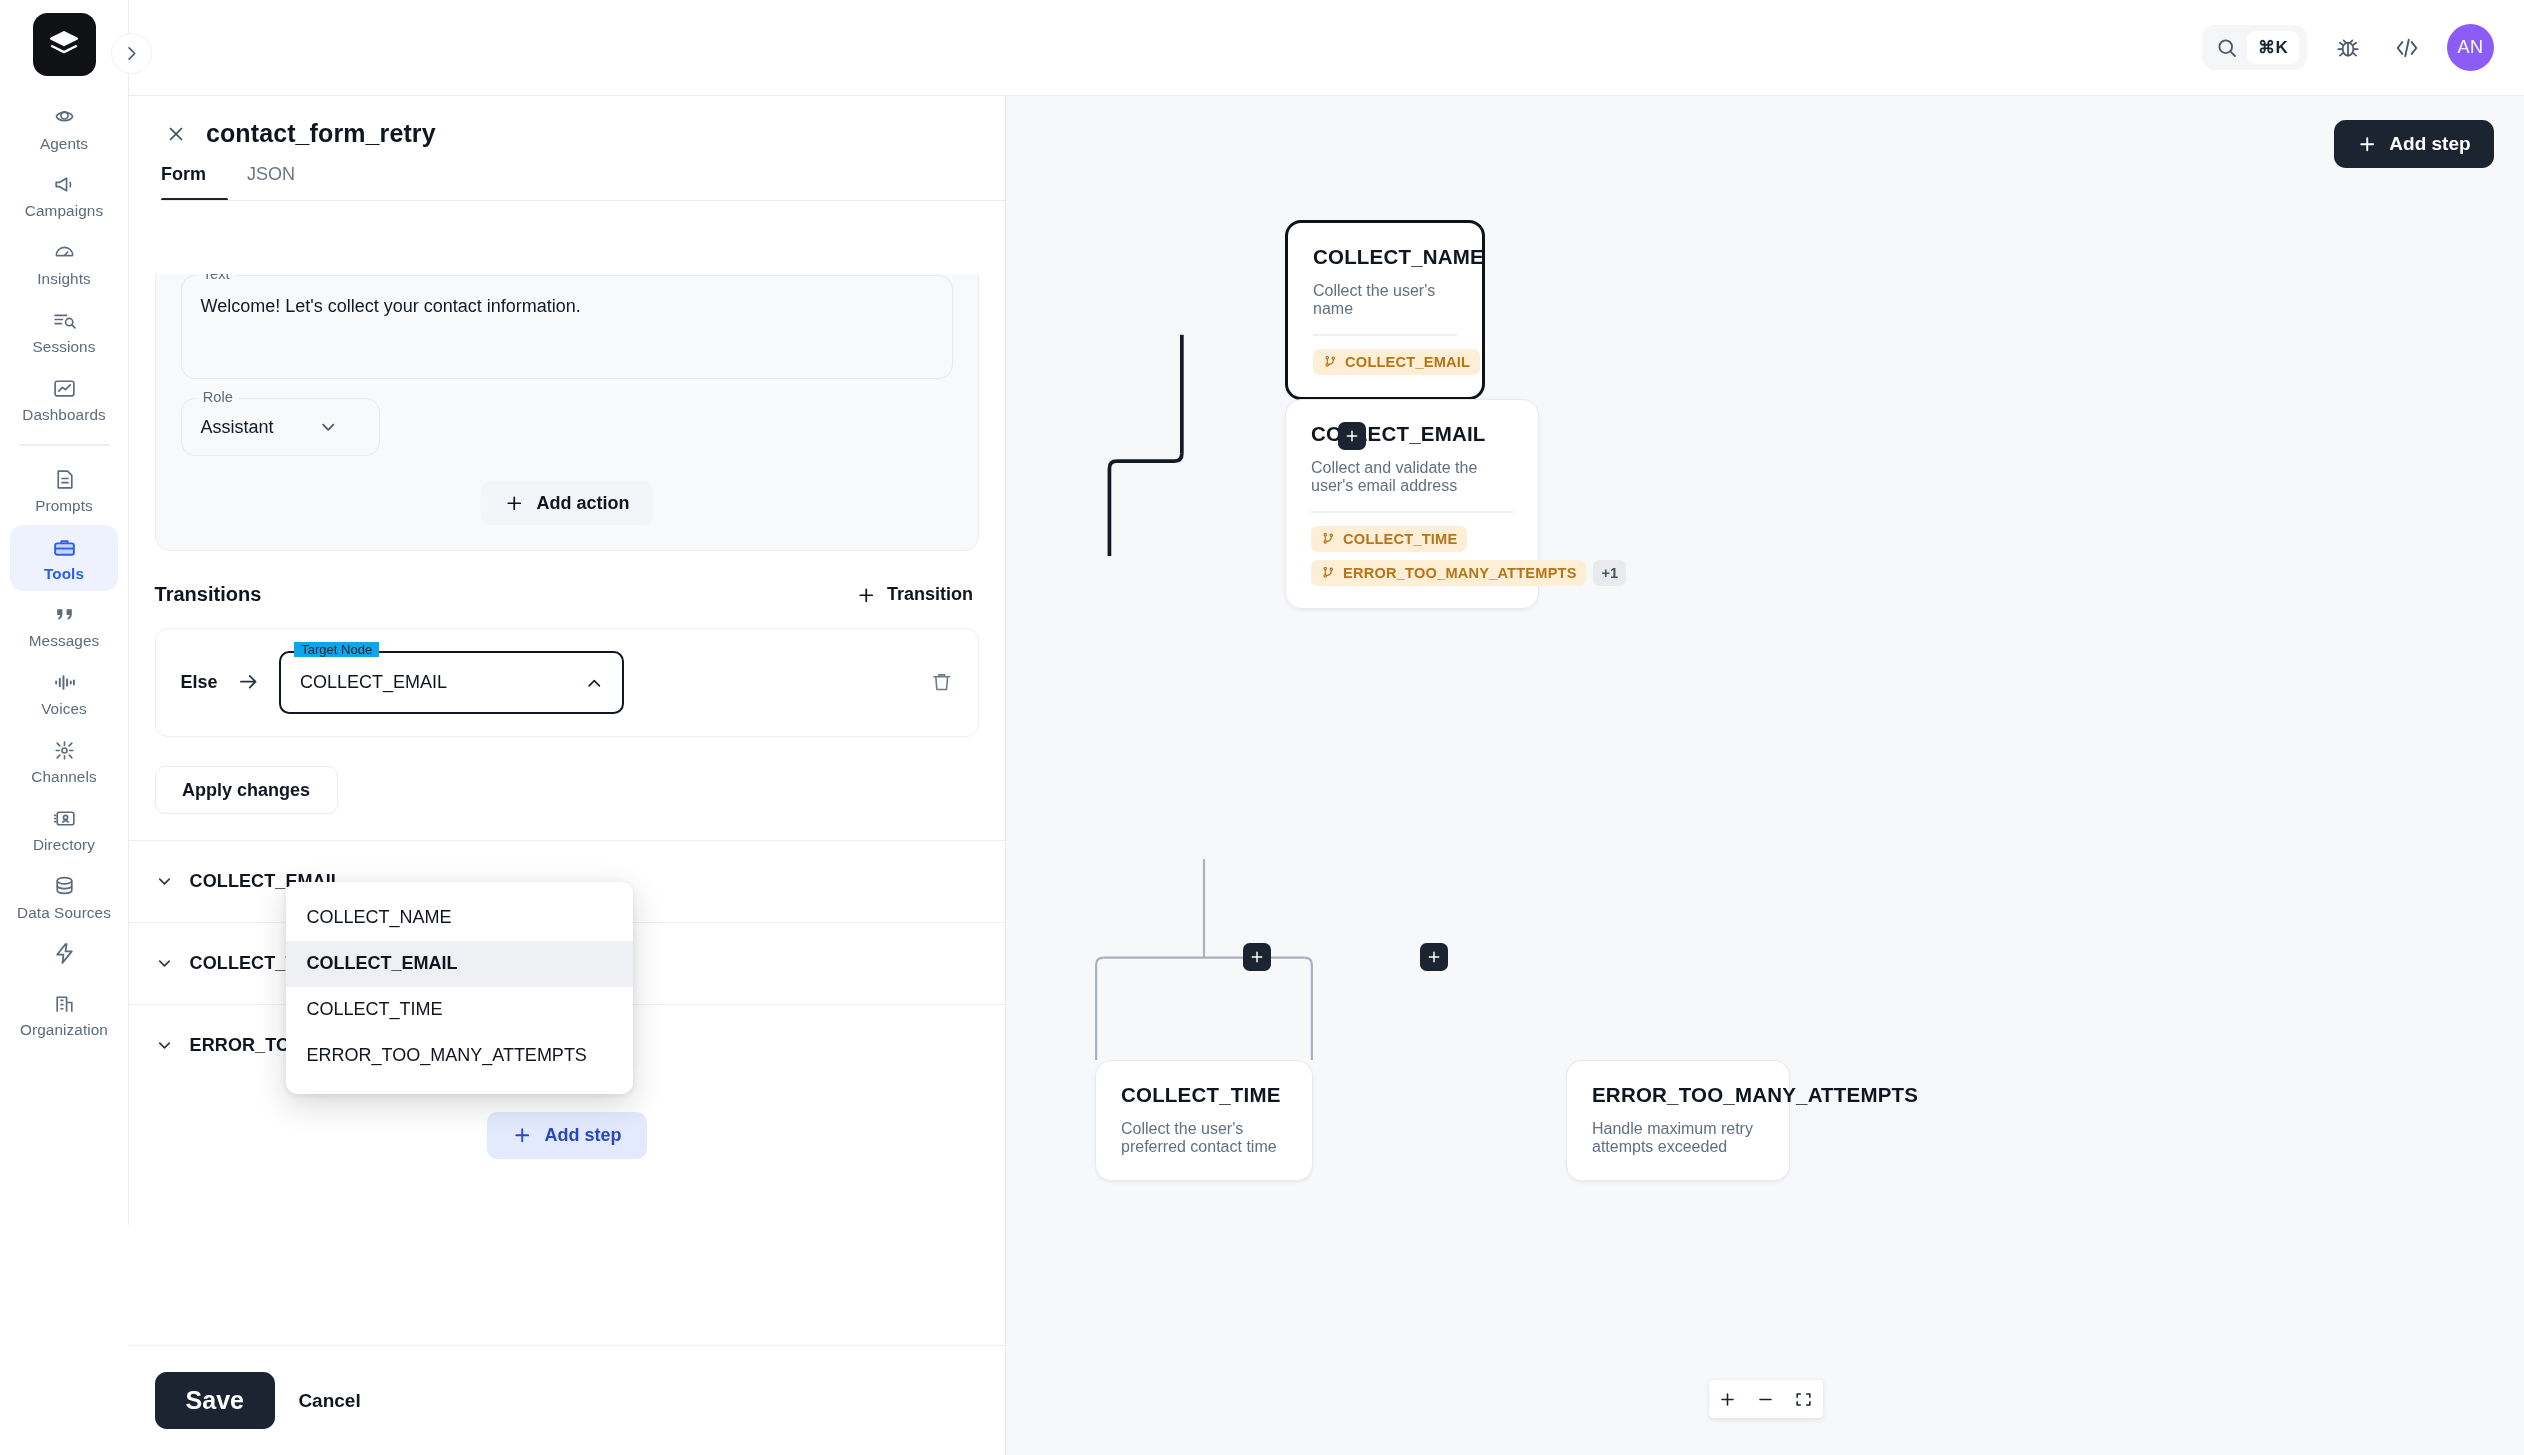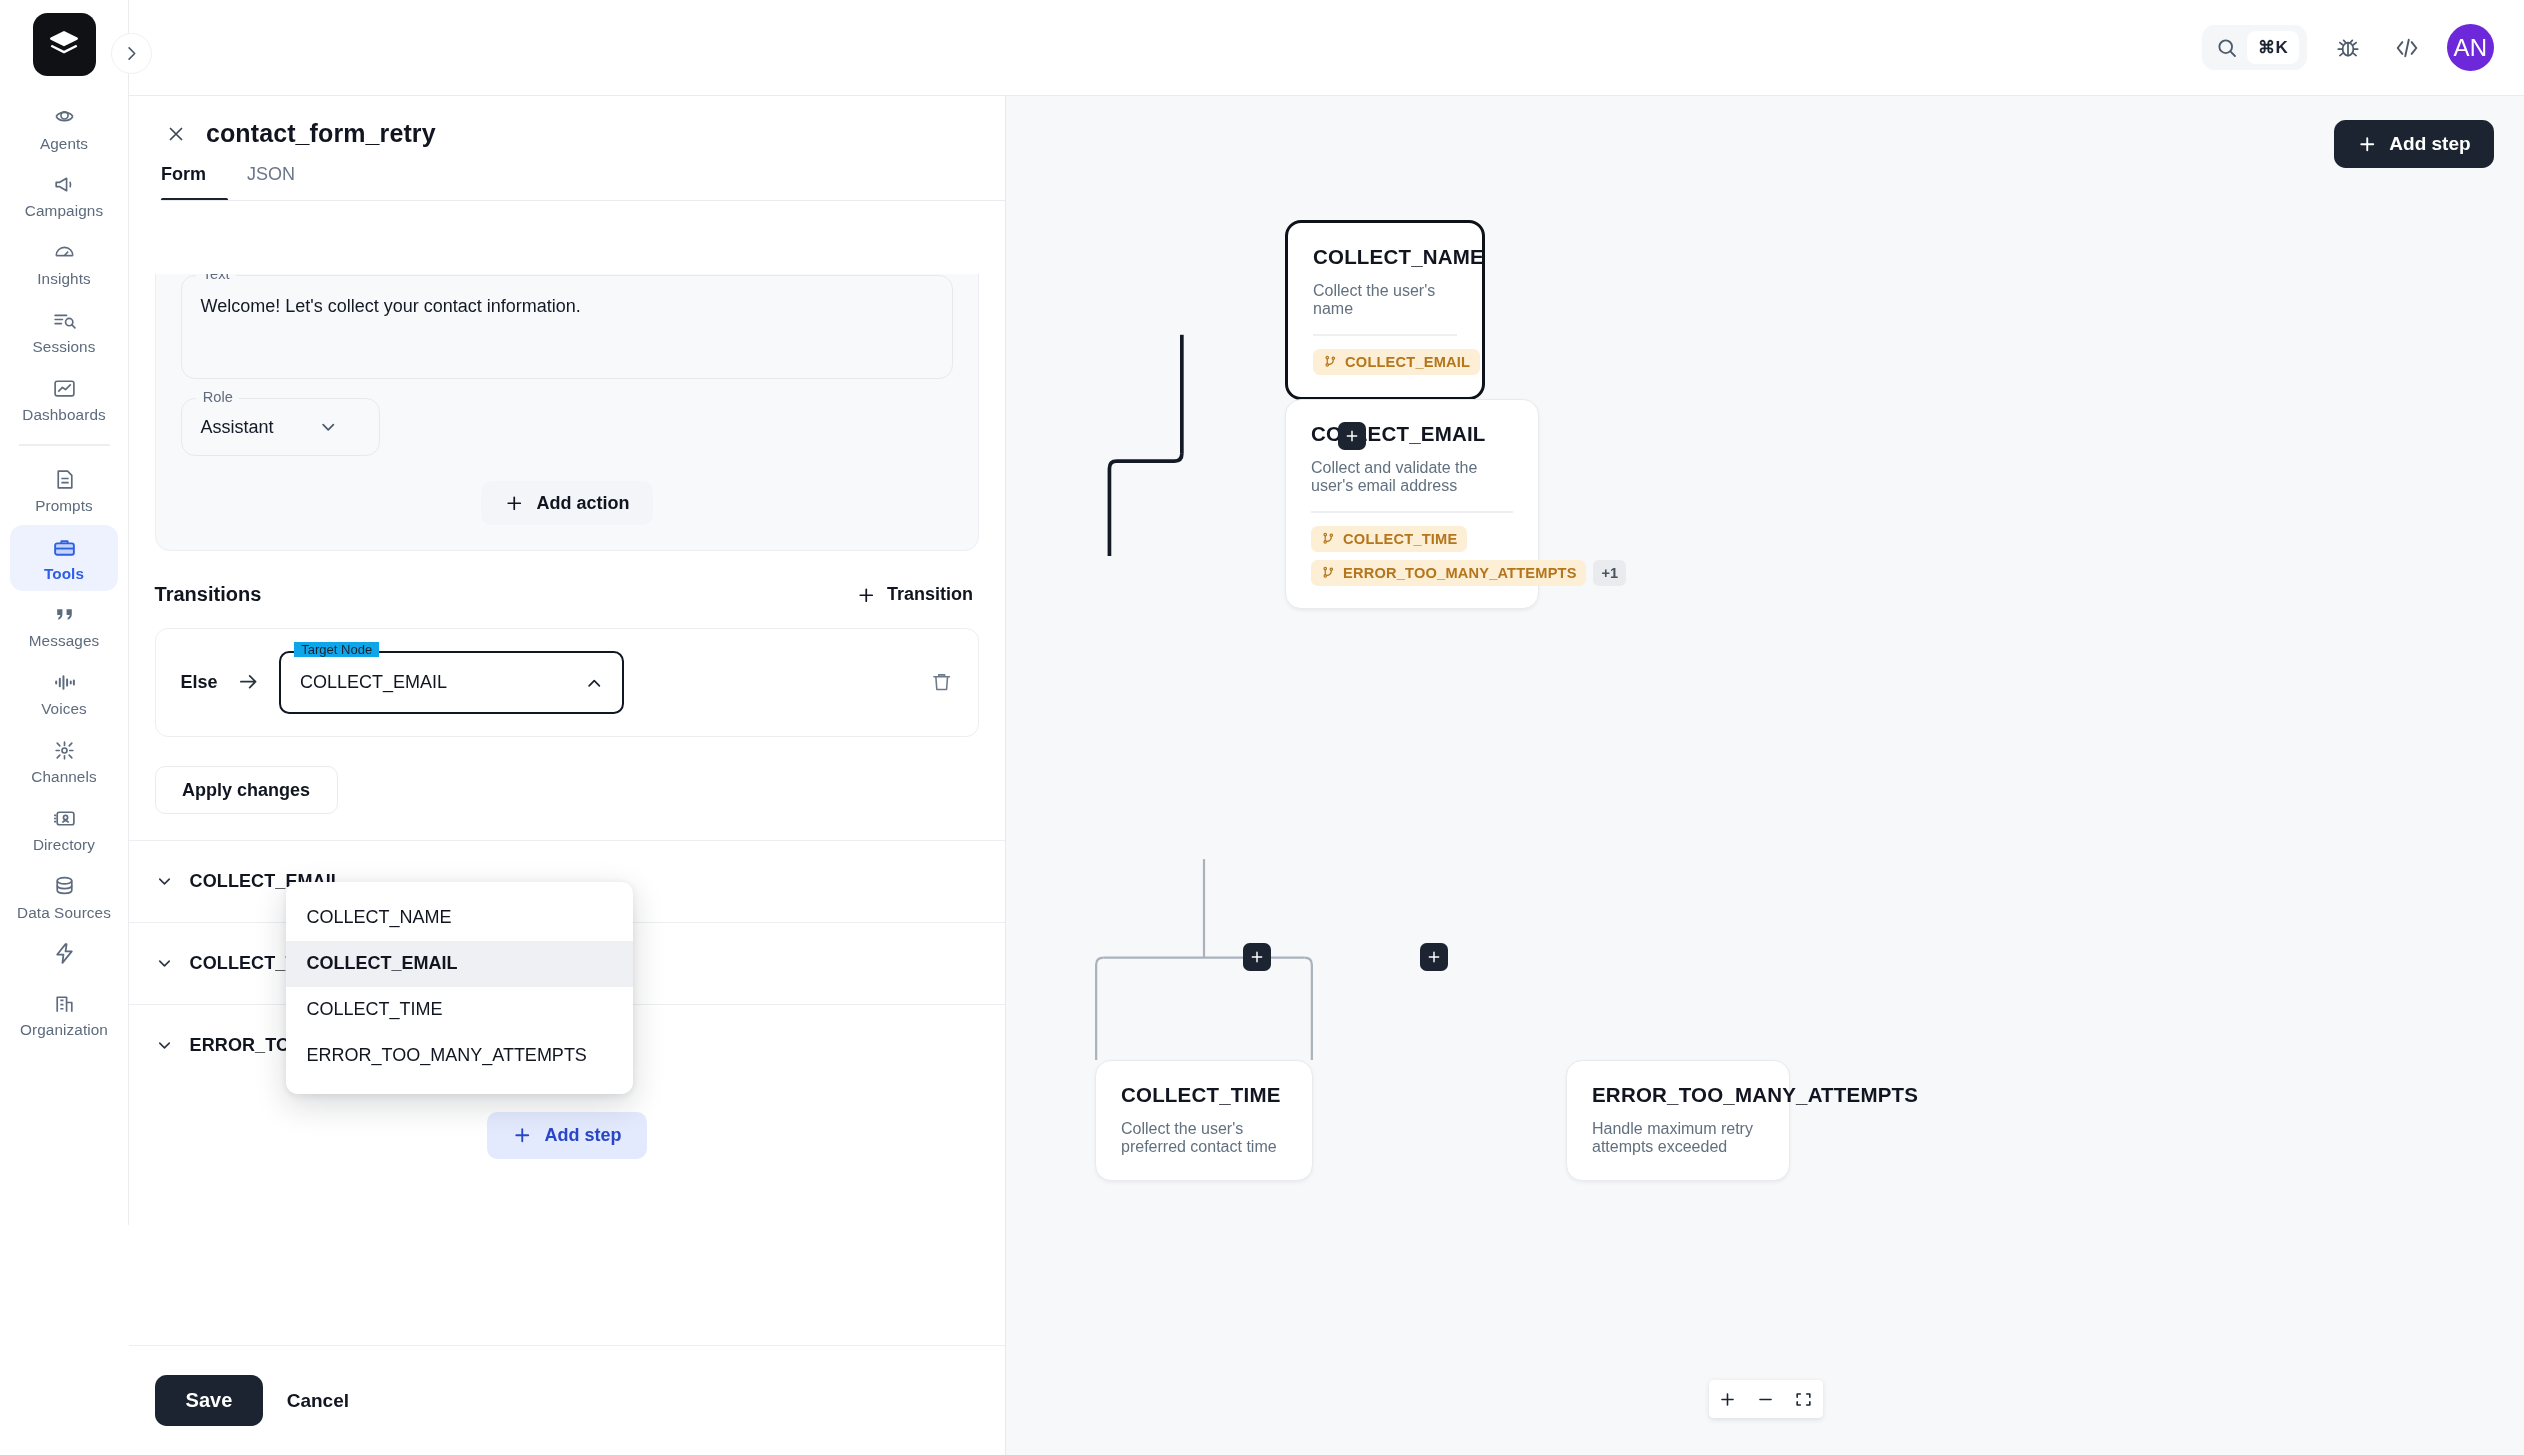--- a/index.html
+++ b/index.html
@@ -50,22 +50,22 @@
   .search-pill {
     display: flex; align-items: center; gap: 8.8px; background: #f5f6f8;
     border-radius: 12.4px; padding: 6.6px 8px 6.6px 13px; cursor: pointer;
   }
   .kbd {
     background: #fff; border-radius: 8.8px; padding: 5.8px 11px;
     font-size: 17px; font-weight: 700; color: #1b2430; letter-spacing: 0.3px;
   }
   .icon-btn { width: 37px; height: 37px; display: flex; align-items: center; justify-content: center; cursor: pointer; color: #4d5a6a; }
   .avatar {
-    width: 47px; height: 47px; border-radius: 50%; background: #6d28d9;
-    color: #fff; font-size: 24px; font-weight: 500; letter-spacing: 0.4px;
+    width: 47px; height: 47px; border-radius: 50%; background: #8b5cf6;
+    color: #fff; font-size: 18px; font-weight: 500; letter-spacing: 0.4px;
     display: flex; align-items: center; justify-content: center; cursor: pointer;
   }
 
   
   .below { position: absolute; left: 129px; top: 96px; right: 0; bottom: 0; display: flex; }
 
   
   .panel {
     width: 877px; flex: none; height: 100%; background: #fff;
     border-right: 1.5px solid #e7e9ed; position: relative; overflow: hidden;
@@ -157,21 +157,21 @@
     font-size: 18px; font-weight: 700; color: #2747c9; cursor: pointer; width: fit-content;
   }
 
   .panel-footer {
     position: absolute; left: 0; right: 0; bottom: 0; height: 110px;
     border-top: 1.5px solid #eceef1; background: #fff;
     display: flex; align-items: center; gap: 23.4px; padding-left: 25.6px; z-index: 12;
   }
   .btn-save {
     background: #1b2430; color: #fff; border-radius: 11.7px;
-    padding: 14px 31px; font-size: 20px; font-weight: 700; cursor: pointer;
+    padding: 14px 31px; font-size: 25px; font-weight: 700; cursor: pointer;
   }
   .btn-cancel { font-size: 19px; font-weight: 700; color: #101520; cursor: pointer; }
 
   
   .dd-menu {
     position: absolute; left: 286px; top: 882px; width: 347px;
     background: #fff; border-radius: 11.7px; box-shadow: 0 10.2px 32px rgba(16,22,35,.16), 0 1.5px 7.3px rgba(16,22,35,.08);
     padding: 13px 0 16px; z-index: 50;
   }
   .dd-item { padding: 12.4px 20.5px; font-size: 18px; color: #101520; cursor: pointer; }

